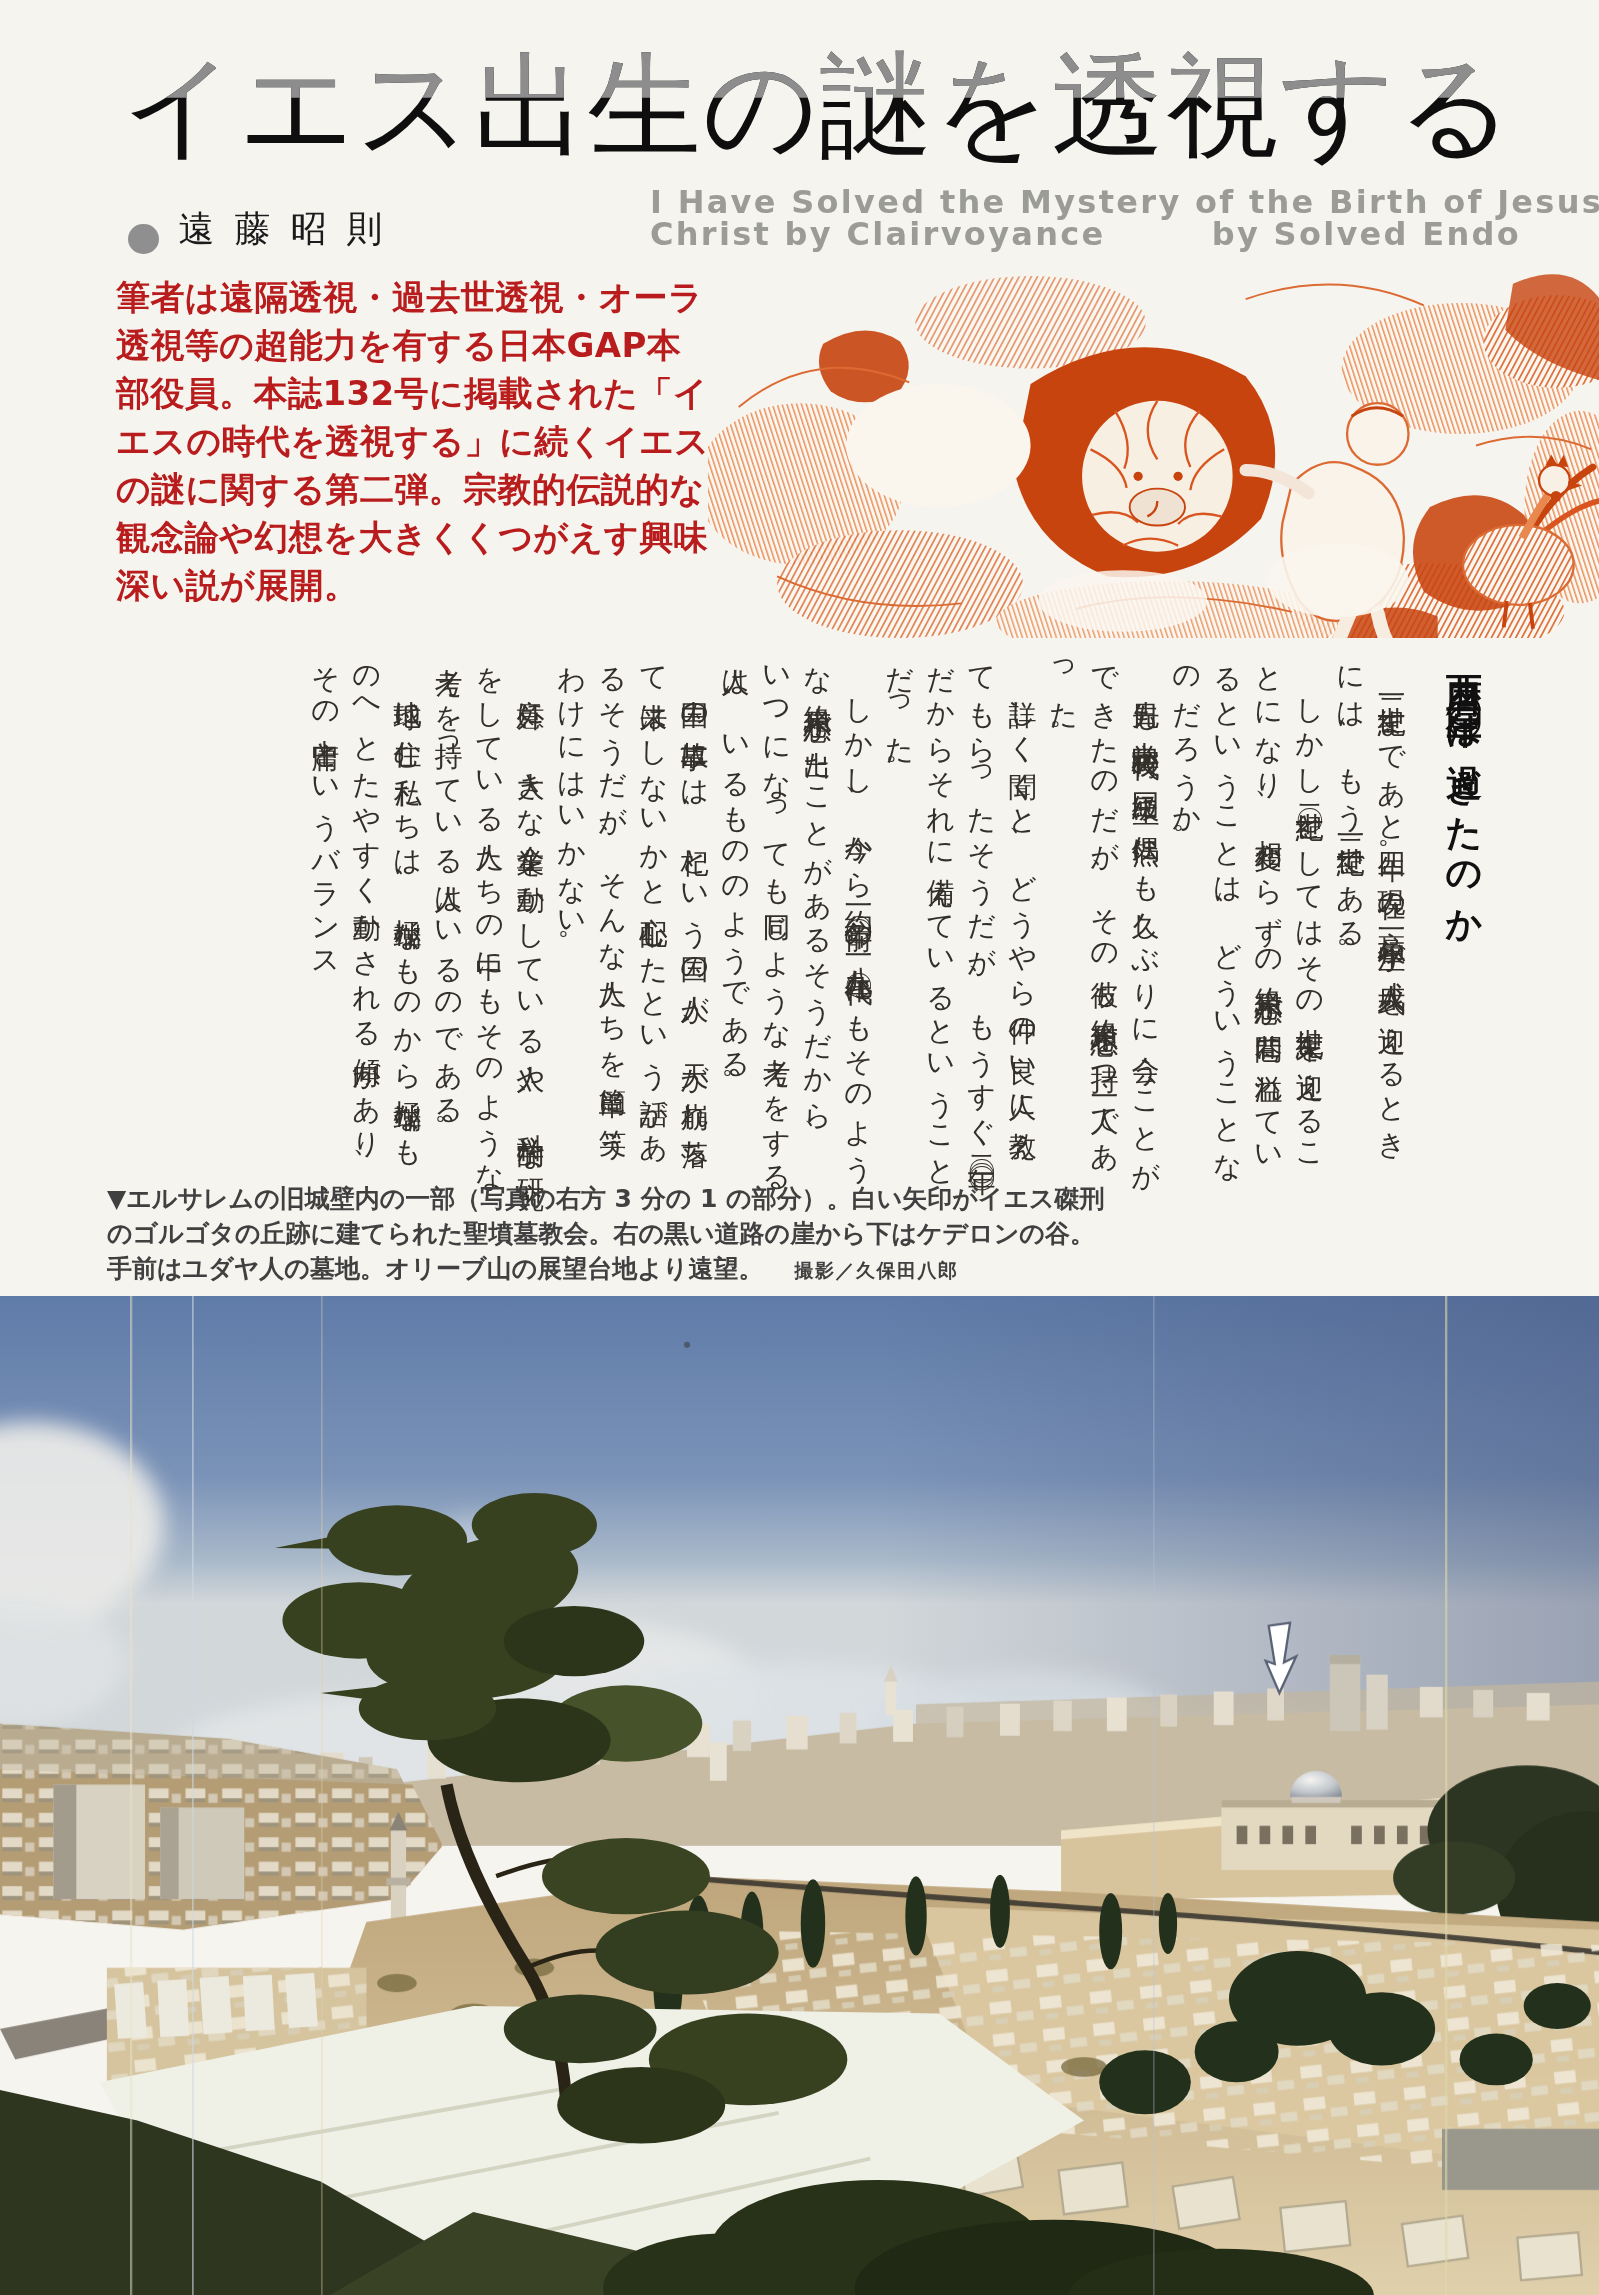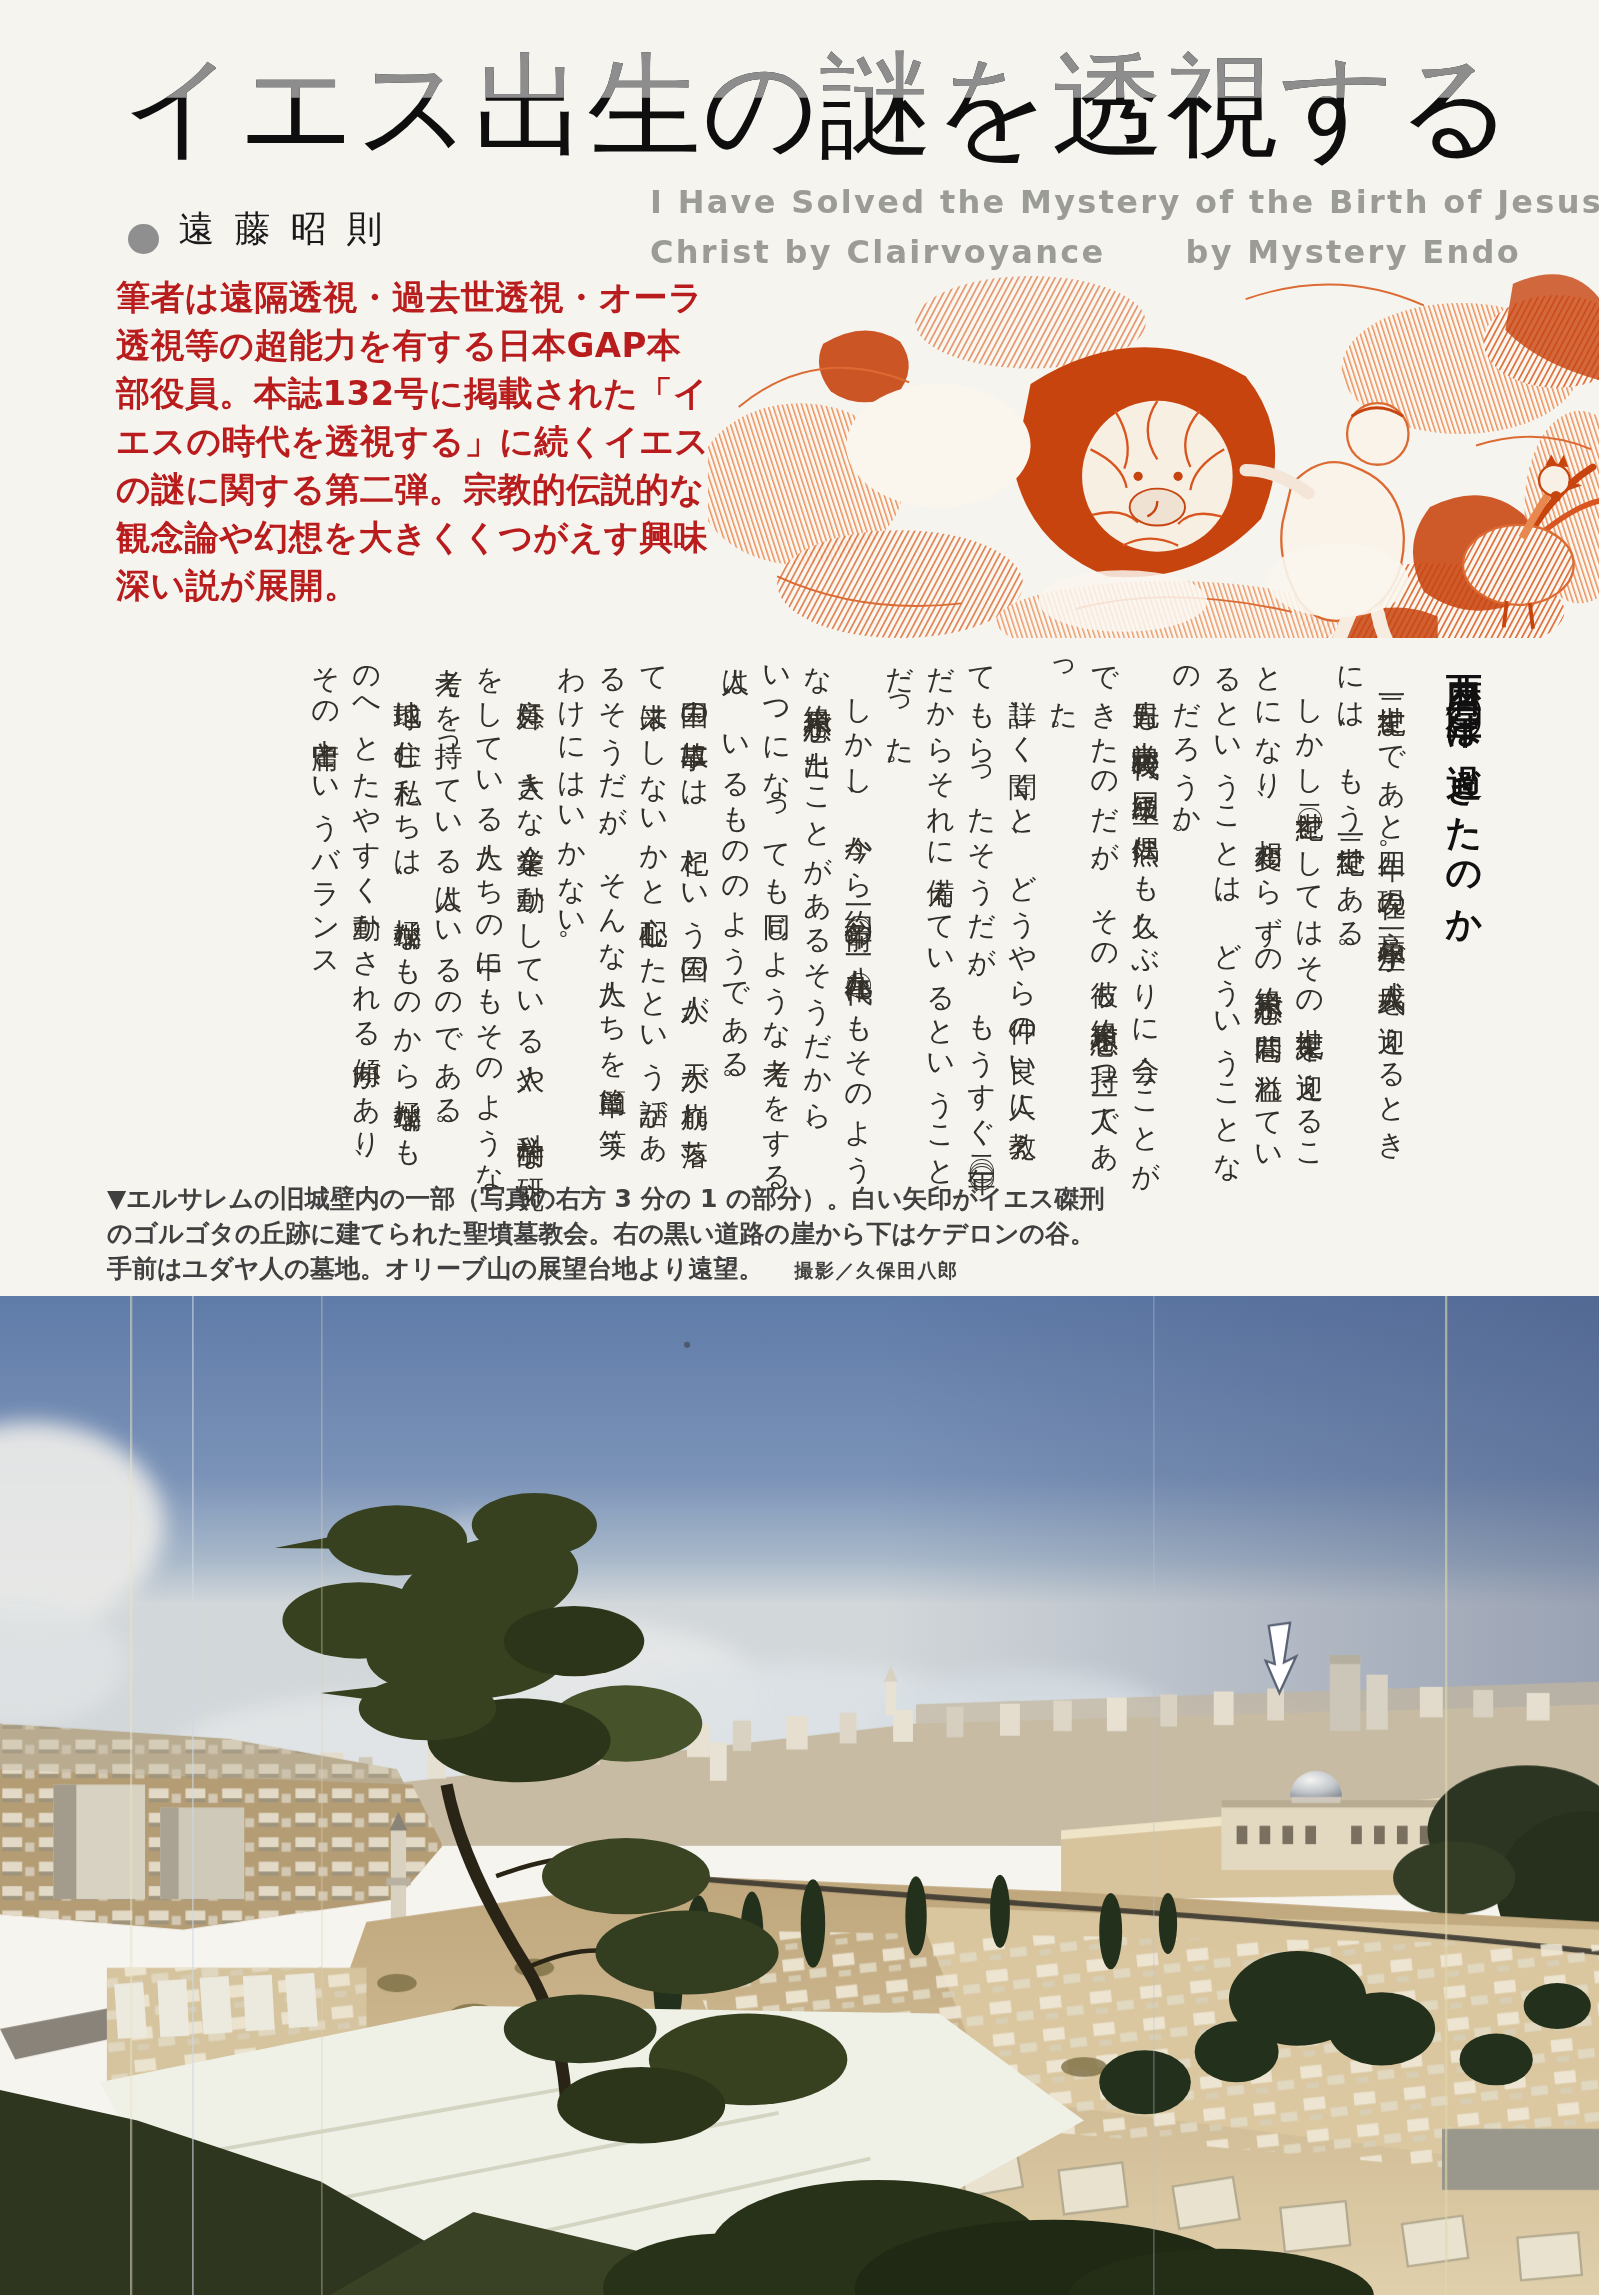--- a/index.html
+++ b/index.html
@@ -29,21 +29,21 @@
   }
   .author-name {
     font-family:"DejaVu Serif", serif; font-size:36px; color:#1b1b1b;
     letter-spacing:20px; white-space:nowrap;
   }
 
   
   .sub-en { color:#9c9c97; font-weight:700; letter-spacing:2.3px; white-space:nowrap; }
   .sub-en-1 { position:absolute; left:650px; top:183px; font-size:32px; }
   .sub-en-2 {
-    position:absolute; left:650px; top:233px; width:871px;
+    position:absolute; left:650px; top:215px; width:871px;
     display:flex; justify-content:space-between; font-size:32px;
   }
 
   
   .intro {
     position:absolute; left:116px; top:273px; width:611px;
     font-size:34px; line-height:48px; font-weight:700;
     color:#b91c1c; white-space:pre-line; letter-spacing:0.4px;
   }
 
@@ -88,21 +88,21 @@
 </div>
 
 <div class="author-row">
   <span class="author-bullet"></span>
   <span class="author-name">遠藤昭則</span>
 </div>
 
 <div class="sub-en sub-en-1">I Have Solved the Mystery of the Birth of Jesus</div>
 <div class="sub-en sub-en-2">
   <span>Christ by Clairvoyance</span>
-  <span>by Mystery Endo</span>
+  <span>by Solved Endo</span>
 </div>
 
 <p class="intro">筆者は遠隔透視・過去世透視・オーラ
 透視等の超能力を有する日本GAP本
 部役員。本誌132号に掲載された「イ
 エスの時代を透視する」に続くイエス
 の謎に関する第二弾。宗教的伝説的な
 観念論や幻想を大きくくつがえす興味
 深い説が展開。</p>
 

